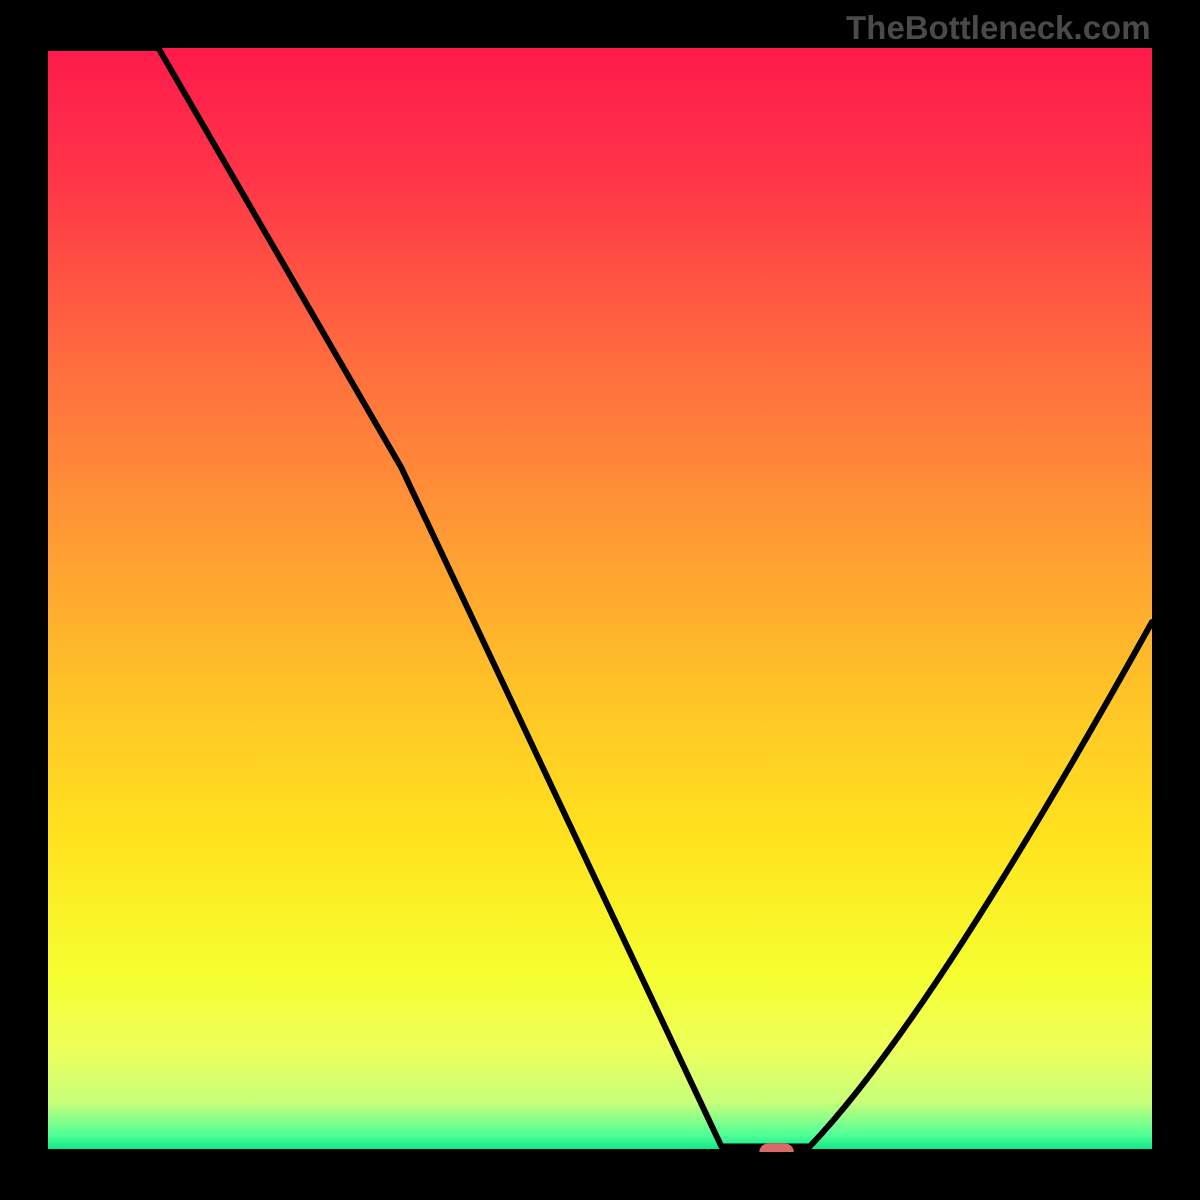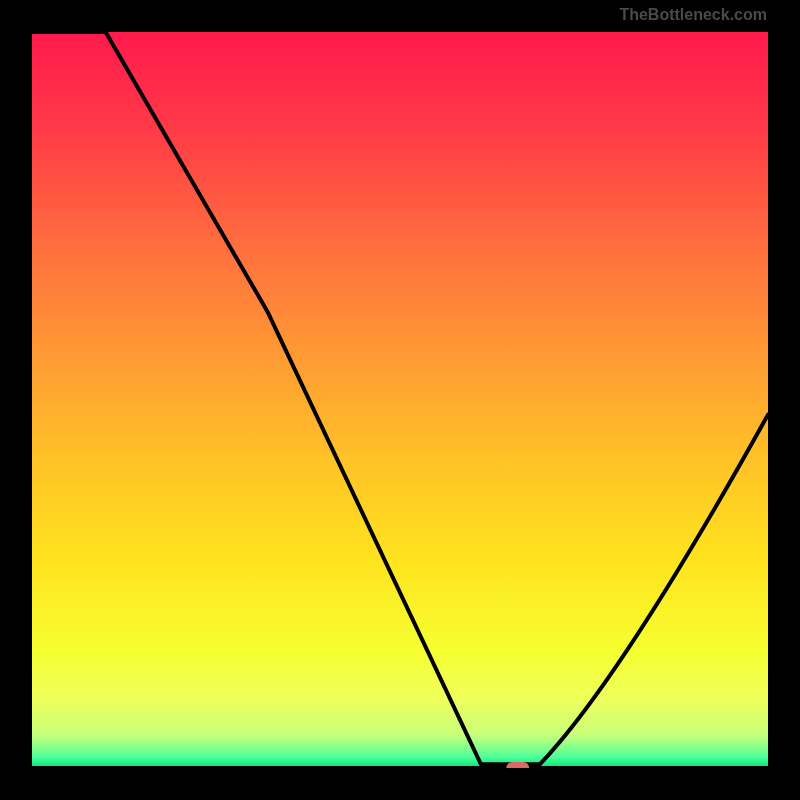--- a/index.html
+++ b/index.html
@@ -46,21 +46,21 @@
     font-family: Arial, Helvetica, sans-serif;
     font-weight: 700;
     white-space: nowrap;
   }
 </style>
 </head>
 <body>
 
 <div class="stage">
 
-  <div class="watermark" style="right: 33px; top: 6px; color: rgb(74, 74, 74); font-size: 16px;">TheBottleneck.com</div>
+  <div class="watermark" style="right: 33px; top: 6px; color: rgb(74, 74, 74); font-size: 22px;">TheBottleneck.com</div>
 
   <div class="plot" style="left: 32px; top: 32px; width: 736px; height: 736px;">
     <svg class="gradient" viewBox="0 0 100 100" preserveAspectRatio="none">
       <defs>
         <linearGradient id="bg" x1="0" y1="0" x2="0" y2="1">
             <stop offset="0%" stop-color="#ff1a4b"></stop>
             <stop offset="12%" stop-color="#ff3648"></stop>
             <stop offset="28.000000000000004%" stop-color="#ff6b3f"></stop>
             <stop offset="44%" stop-color="#ff9a34"></stop>
             <stop offset="57.99999999999999%" stop-color="#ffc227"></stop>

